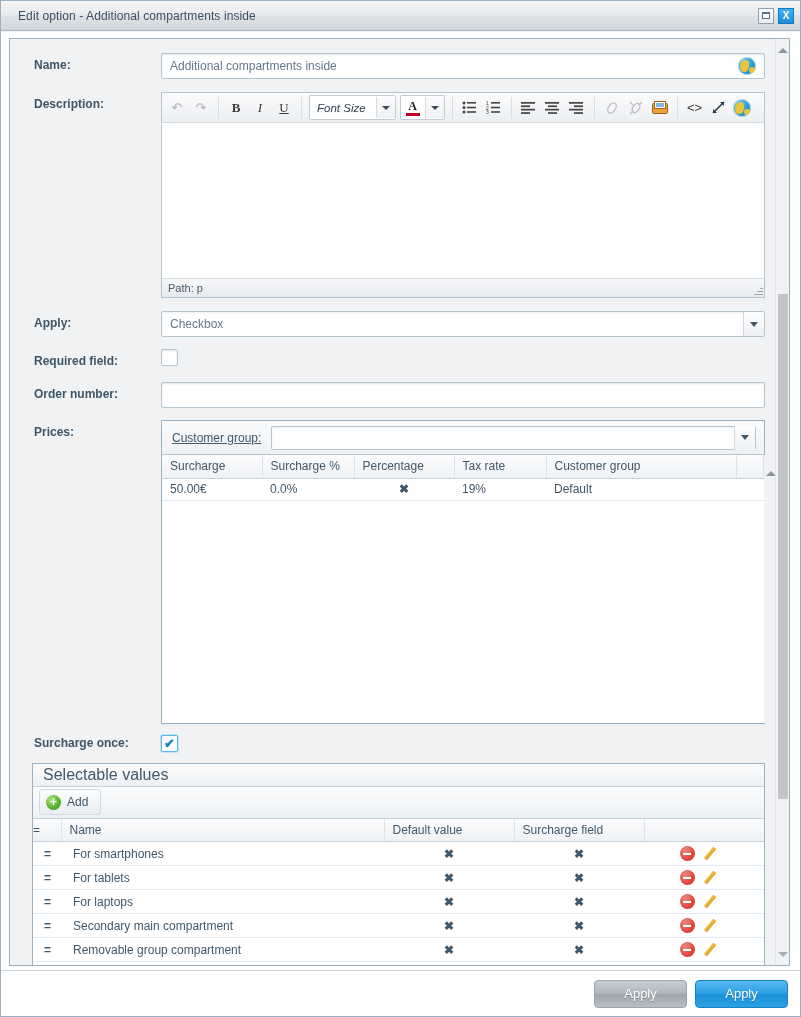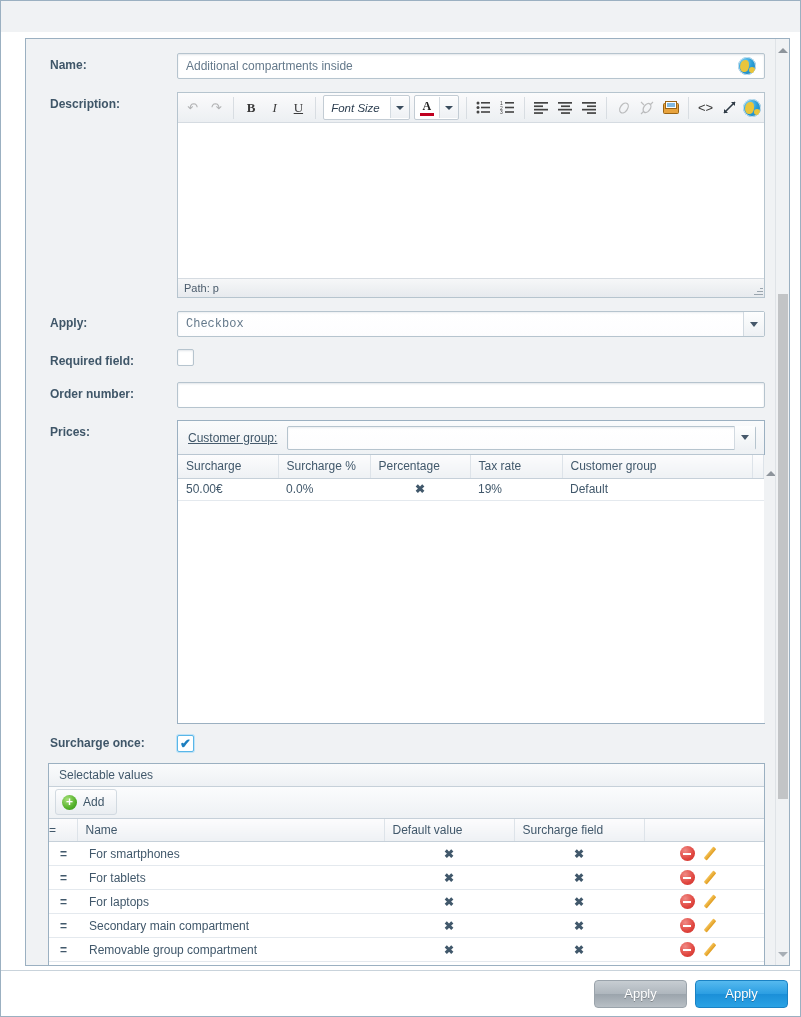--- a/index.html
+++ b/index.html
@@ -74,21 +74,20 @@
     left: 0; top: 31px; right: 0; bottom: 46px;
     background: #ffffff;
   }
   .content {
     position: absolute;
     left: 8px; top: 6px; right: 10px; bottom: 4px;
     background: #f0f2f4;
     border: 1px solid #9bb0c1;
     box-sizing: border-box;
     overflow: hidden;
-    margin-left: 16px;
   }
   .scroll-pane {
     position: absolute;
     left: 0; top: 0; right: 14px; bottom: 0;
     padding: 14px 0 0 0;
     box-sizing: border-box;
   }
 
   
   .vscroll {
@@ -190,21 +189,21 @@
     border: 1px solid #b6c4ce;
     border-radius: 2px;
     box-shadow: inset 0 1px 2px rgba(140,155,170,.18);
     display: flex;
     align-items: center;
     box-sizing: border-box;
     font-size: 12px;
     color: #5c7285;
     padding-left: 8px;
   }
-  .select .sel-val { flex: 1; color: #64798b; font-family: Liberation Mono, monospace; }
+  .select .sel-val { flex: 1; color: #64798b; }
   .select .sel-arrow {
     width: 20px; height: 24px;
     border-left: 1px solid #d2dae1;
     display: flex; align-items: center; justify-content: center;
     background: linear-gradient(to bottom,#fdfefe,#eef1f4);
   }
   .caret {
     width: 0; height: 0;
     border-left: 4px solid transparent;
     border-right: 4px solid transparent;
@@ -398,21 +397,21 @@
     background: #fff;
     box-sizing: border-box;
     margin: 0 10px 0 22px;
   }
   .sv-header {
     height: 23px;
     background: linear-gradient(to bottom,#fafbfc,#eef1f4);
     border-bottom: 1px solid #c6d0d9;
     display: flex; align-items: center;
     padding-left: 10px;
-    font-size: 12px;
+    font-size: 16px;
     color: #41586b;
     box-sizing: border-box;
   }
   .sv-toolbar {
     height: 32px;
     background: linear-gradient(to bottom,#fbfcfd,#eef1f4);
     border-bottom: 1px solid #c6d0d9;
     display: flex; align-items: center;
     padding-left: 6px;
     box-sizing: border-box;
@@ -493,20 +492,29 @@
   .btn.apply {
     background: linear-gradient(to bottom,#55b9ef 0%, #2b9ee2 50%, #1b8fd8 51%, #2aa2e4 100%);
     border: 1px solid #1a82c4;
   }
 </style>
 </head>
 <body>
 
 <div class="window">
 
+  <div class="titlebar">
+    <div class="title">Edit option - Additional compartments inside</div>
+    <div class="win-btns">
+      <div class="win-btn minimize">
+          <i></i>
+        </div>
+      <div class="win-btn close">X</div>
+    </div>
+  </div>
 
   <div class="body-area">
     <div class="content">
 
       <div class="scroll-pane">
 
         <div class="row">
           <div class="label">Name:</div>
           <div class="field">
             <div class="textbox">

